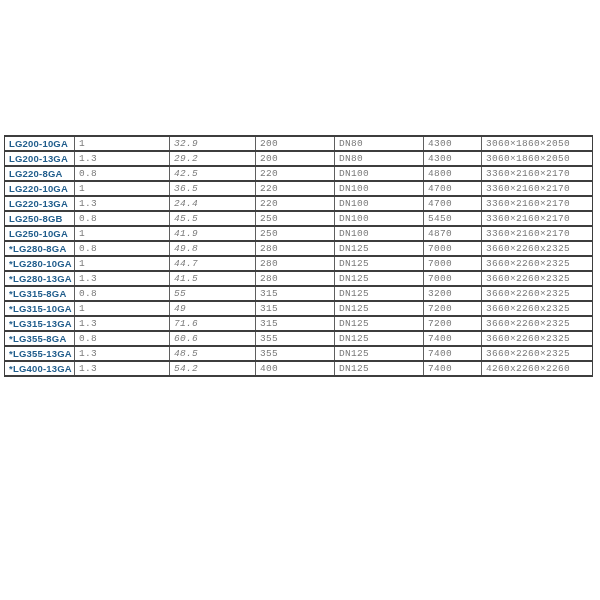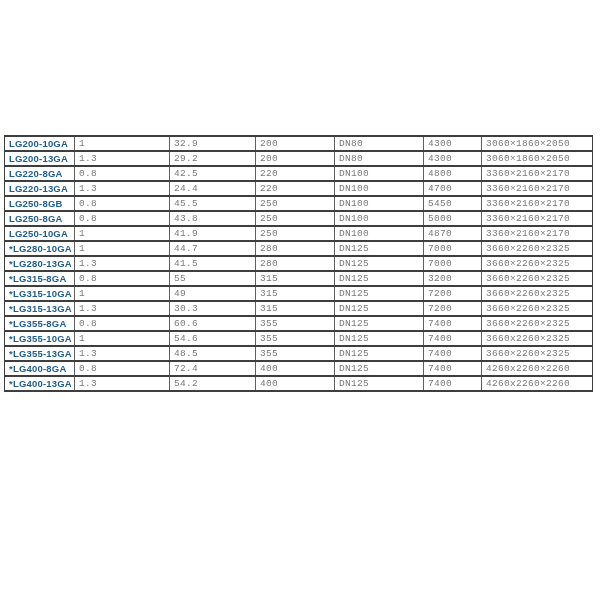--- a/index.html
+++ b/index.html
@@ -58,21 +58,21 @@
   }
   td.value-cell {
     font-family: "Liberation Mono", monospace;
     font-size: 9.5px;
     color: #7a7a7a;
     letter-spacing: 0.3px;
   }
   
   .col0 { width: 70px; }
   .col1 { width: 95px; }
-  .col2 { width: 86px; }
+  .col2 { width: 86px; font-style: italic; }
   .col3 { width: 79px; }
   .col4 { width: 89px; }
   .col5 { width: 58px; }
   .col6 { width: 111px; margin-top: 28px; }
 </style>
 </head>
 <body>
 
 <div class="page">
   <div class="table-wrap">
@@ -108,56 +108,65 @@
           <tr>
             <td class="model-cell col0">LG220-8GA</td>
             <td class="value-cell col1">0.8</td>
             <td class="value-cell col2">42.5</td>
             <td class="value-cell col3">220</td>
             <td class="value-cell col4">DN100</td>
             <td class="value-cell col5">4800</td>
             <td class="value-cell col6">3360×2160×2170</td>
           </tr>
           <tr>
+            <td class="model-cell col0">LG220-10GA</td>
+            <td class="value-cell col1">1</td>
+            <td class="value-cell col2">36.5</td>
+            <td class="value-cell col3">220</td>
+            <td class="value-cell col4">DN100</td>
+            <td class="value-cell col5">4700</td>
+            <td class="value-cell col6">3360×2160×2170</td>
+          </tr>
+          <tr>
             <td class="model-cell col0">LG220-13GA</td>
             <td class="value-cell col1">1.3</td>
             <td class="value-cell col2">24.4</td>
             <td class="value-cell col3">220</td>
             <td class="value-cell col4">DN100</td>
             <td class="value-cell col5">4700</td>
             <td class="value-cell col6">3360×2160×2170</td>
           </tr>
           <tr>
             <td class="model-cell col0">LG250-8GB</td>
             <td class="value-cell col1">0.8</td>
             <td class="value-cell col2">45.5</td>
             <td class="value-cell col3">250</td>
             <td class="value-cell col4">DN100</td>
             <td class="value-cell col5">5450</td>
             <td class="value-cell col6">3360×2160×2170</td>
           </tr>
           <tr>
-            <td class="model-cell col0">LG250-8GA</td>
-            <td class="value-cell col1">0.8</td>
-            <td class="value-cell col2">43.8</td>
-            <td class="value-cell col3">250</td>
-            <td class="value-cell col4">DN100</td>
-            <td class="value-cell col5">5000</td>
-            <td class="value-cell col6">3360×2160×2170</td>
-          </tr>
-          <tr>
             <td class="model-cell col0">LG250-10GA</td>
             <td class="value-cell col1">1</td>
             <td class="value-cell col2">41.9</td>
             <td class="value-cell col3">250</td>
             <td class="value-cell col4">DN100</td>
             <td class="value-cell col5">4870</td>
             <td class="value-cell col6">3360×2160×2170</td>
           </tr>
           <tr>
+            <td class="model-cell col0">*LG280-8GA</td>
+            <td class="value-cell col1">0.8</td>
+            <td class="value-cell col2">49.8</td>
+            <td class="value-cell col3">280</td>
+            <td class="value-cell col4">DN125</td>
+            <td class="value-cell col5">7000</td>
+            <td class="value-cell col6">3660×2260x2325</td>
+          </tr>
+          <tr>
             <td class="model-cell col0">*LG280-10GA</td>
             <td class="value-cell col1">1</td>
             <td class="value-cell col2">44.7</td>
             <td class="value-cell col3">280</td>
             <td class="value-cell col4">DN125</td>
             <td class="value-cell col5">7000</td>
             <td class="value-cell col6">3660×2260×2325</td>
           </tr>
           <tr>
             <td class="model-cell col0">*LG280-13GA</td>
@@ -182,61 +191,43 @@
             <td class="value-cell col1">1</td>
             <td class="value-cell col2">49</td>
             <td class="value-cell col3">315</td>
             <td class="value-cell col4">DN125</td>
             <td class="value-cell col5">7200</td>
             <td class="value-cell col6">3660×2260x2325</td>
           </tr>
           <tr>
             <td class="model-cell col0">*LG315-13GA</td>
             <td class="value-cell col1">1.3</td>
-            <td class="value-cell col2">30.3</td>
+            <td class="value-cell col2">71.6</td>
             <td class="value-cell col3">315</td>
             <td class="value-cell col4">DN125</td>
             <td class="value-cell col5">7200</td>
             <td class="value-cell col6">3660×2260×2325</td>
           </tr>
           <tr>
             <td class="model-cell col0">*LG355-8GA</td>
             <td class="value-cell col1">0.8</td>
             <td class="value-cell col2">60.6</td>
             <td class="value-cell col3">355</td>
             <td class="value-cell col4">DN125</td>
             <td class="value-cell col5">7400</td>
             <td class="value-cell col6">3660×2260×2325</td>
           </tr>
           <tr>
-            <td class="model-cell col0">*LG355-10GA</td>
-            <td class="value-cell col1">1</td>
-            <td class="value-cell col2">54.6</td>
-            <td class="value-cell col3">355</td>
-            <td class="value-cell col4">DN125</td>
-            <td class="value-cell col5">7400</td>
-            <td class="value-cell col6">3660x2260×2325</td>
-          </tr>
-          <tr>
             <td class="model-cell col0">*LG355-13GA</td>
             <td class="value-cell col1">1.3</td>
             <td class="value-cell col2">48.5</td>
             <td class="value-cell col3">355</td>
             <td class="value-cell col4">DN125</td>
             <td class="value-cell col5">7400</td>
             <td class="value-cell col6">3660×2260×2325</td>
-          </tr>
-          <tr>
-            <td class="model-cell col0">*LG400-8GA</td>
-            <td class="value-cell col1">0.8</td>
-            <td class="value-cell col2">72.4</td>
-            <td class="value-cell col3">400</td>
-            <td class="value-cell col4">DN125</td>
-            <td class="value-cell col5">7400</td>
-            <td class="value-cell col6">4260x2260×2260</td>
           </tr>
           <tr>
             <td class="model-cell col0">*LG400-13GA</td>
             <td class="value-cell col1">1.3</td>
             <td class="value-cell col2">54.2</td>
             <td class="value-cell col3">400</td>
             <td class="value-cell col4">DN125</td>
             <td class="value-cell col5">7400</td>
             <td class="value-cell col6">4260x2260×2260</td>
           </tr>

